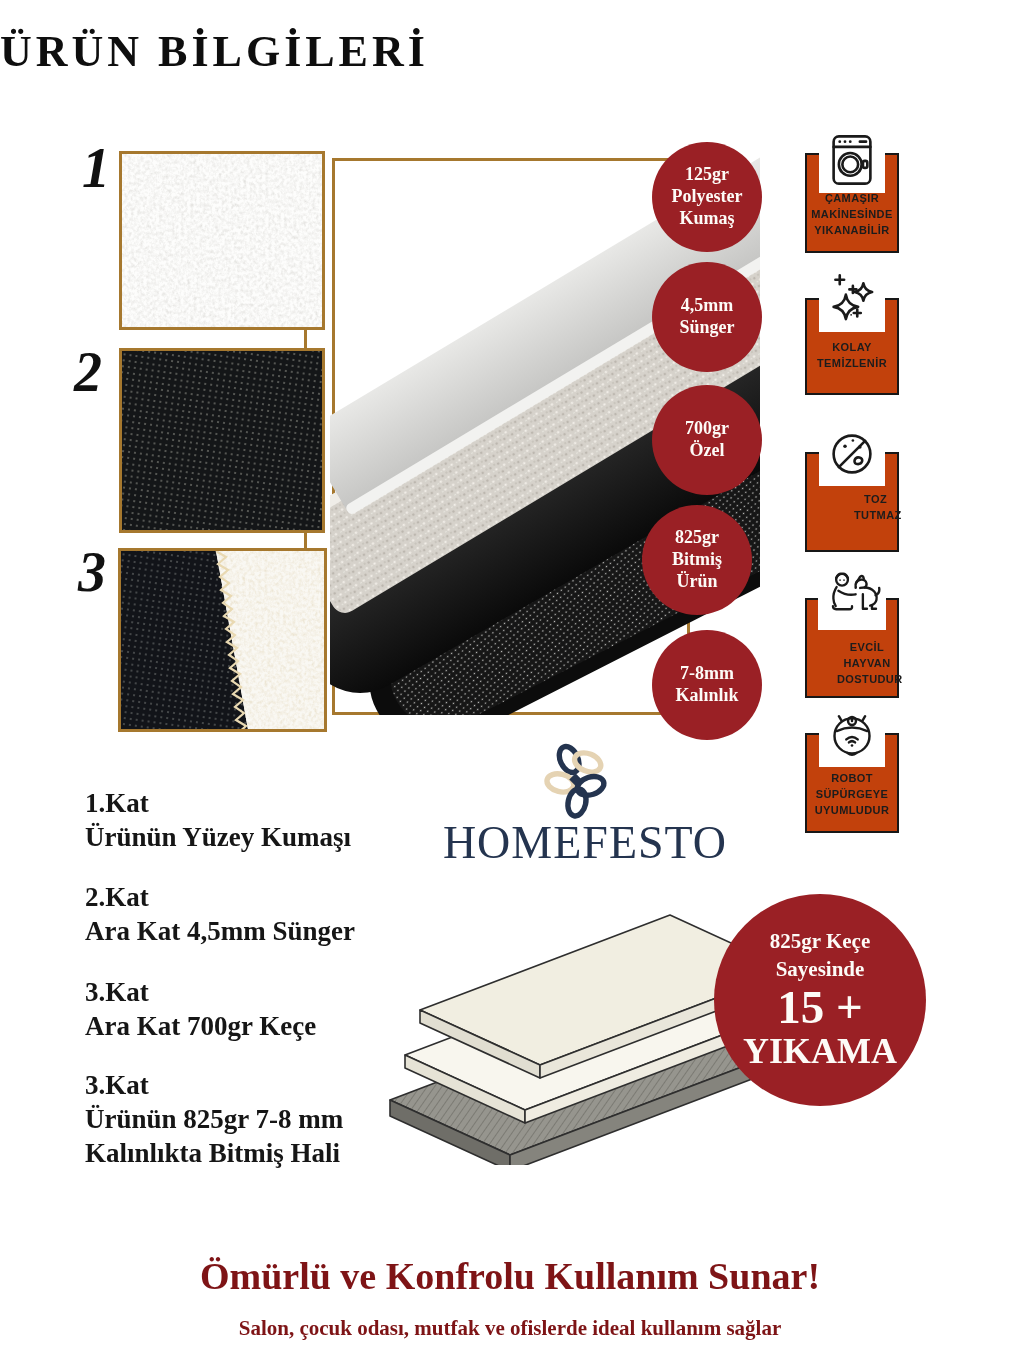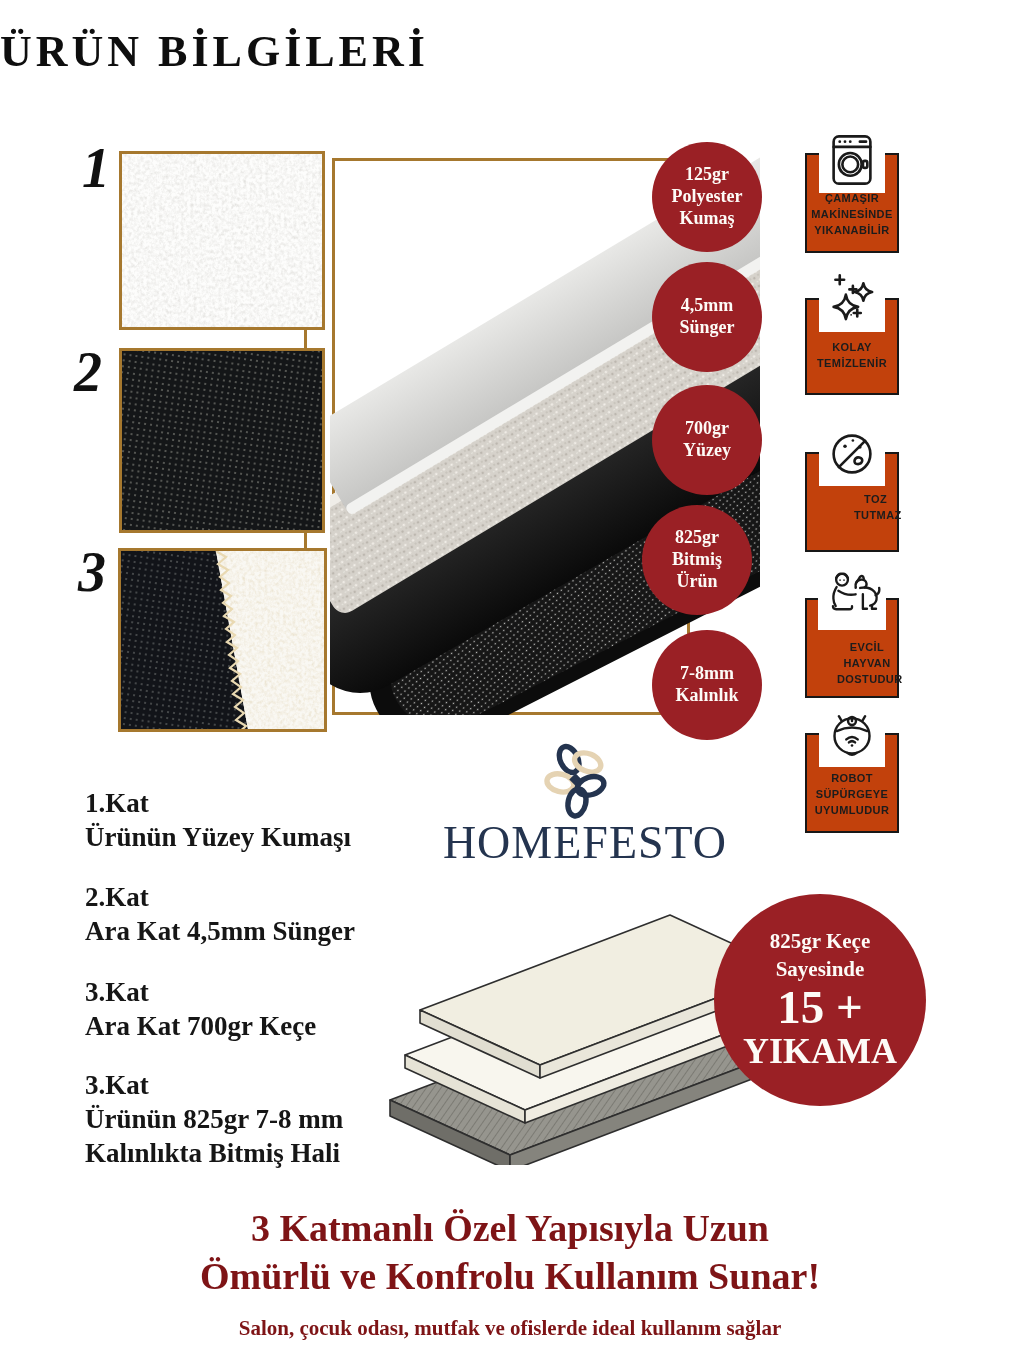--- a/index.html
+++ b/index.html
@@ -152,21 +152,21 @@
     <span>125gr</span>
     <span>Polyester</span>
     <span>Kumaş</span>
   </div>
   <div class="abs badge" style="left:652px;top:262px;">
     <span>4,5mm</span>
     <span>Sünger</span>
   </div>
   <div class="abs badge" style="left:652px;top:385px;">
     <span>700gr</span>
-    <span>Yüzey</span>
+    <span>Özel</span>
   </div>
   <div class="abs badge" style="left:642px;top:505px;">
     <span>825gr</span>
     <span>Bitmiş</span>
     <span>Ürün</span>
   </div>
   <div class="abs badge" style="left:652px;top:630px;">
     <span>7-8mm</span>
     <span>Kalınlık</span>
   </div>
@@ -317,17 +317,16 @@
     </svg>
   </div>
 
   <div class="abs bigcircle">
     <span class="s">825gr Keçe</span>
     <span class="s">Sayesinde</span>
     <span class="n">15 +</span>
     <span class="w">YIKAMA</span>
   </div>
 
-  <div class="abs footline" style="top:1204px;">3 Katmanlı Özel Yapısıyla Uzun</div>
   <div class="abs footline" style="top:1252px;">Ömürlü ve Konfrolu Kullanım Sunar!</div>
   <div class="abs footsub">Salon, çocuk odası, mutfak ve ofislerde ideal kullanım sağlar</div>
 
 </div>
 
 </body></html>

